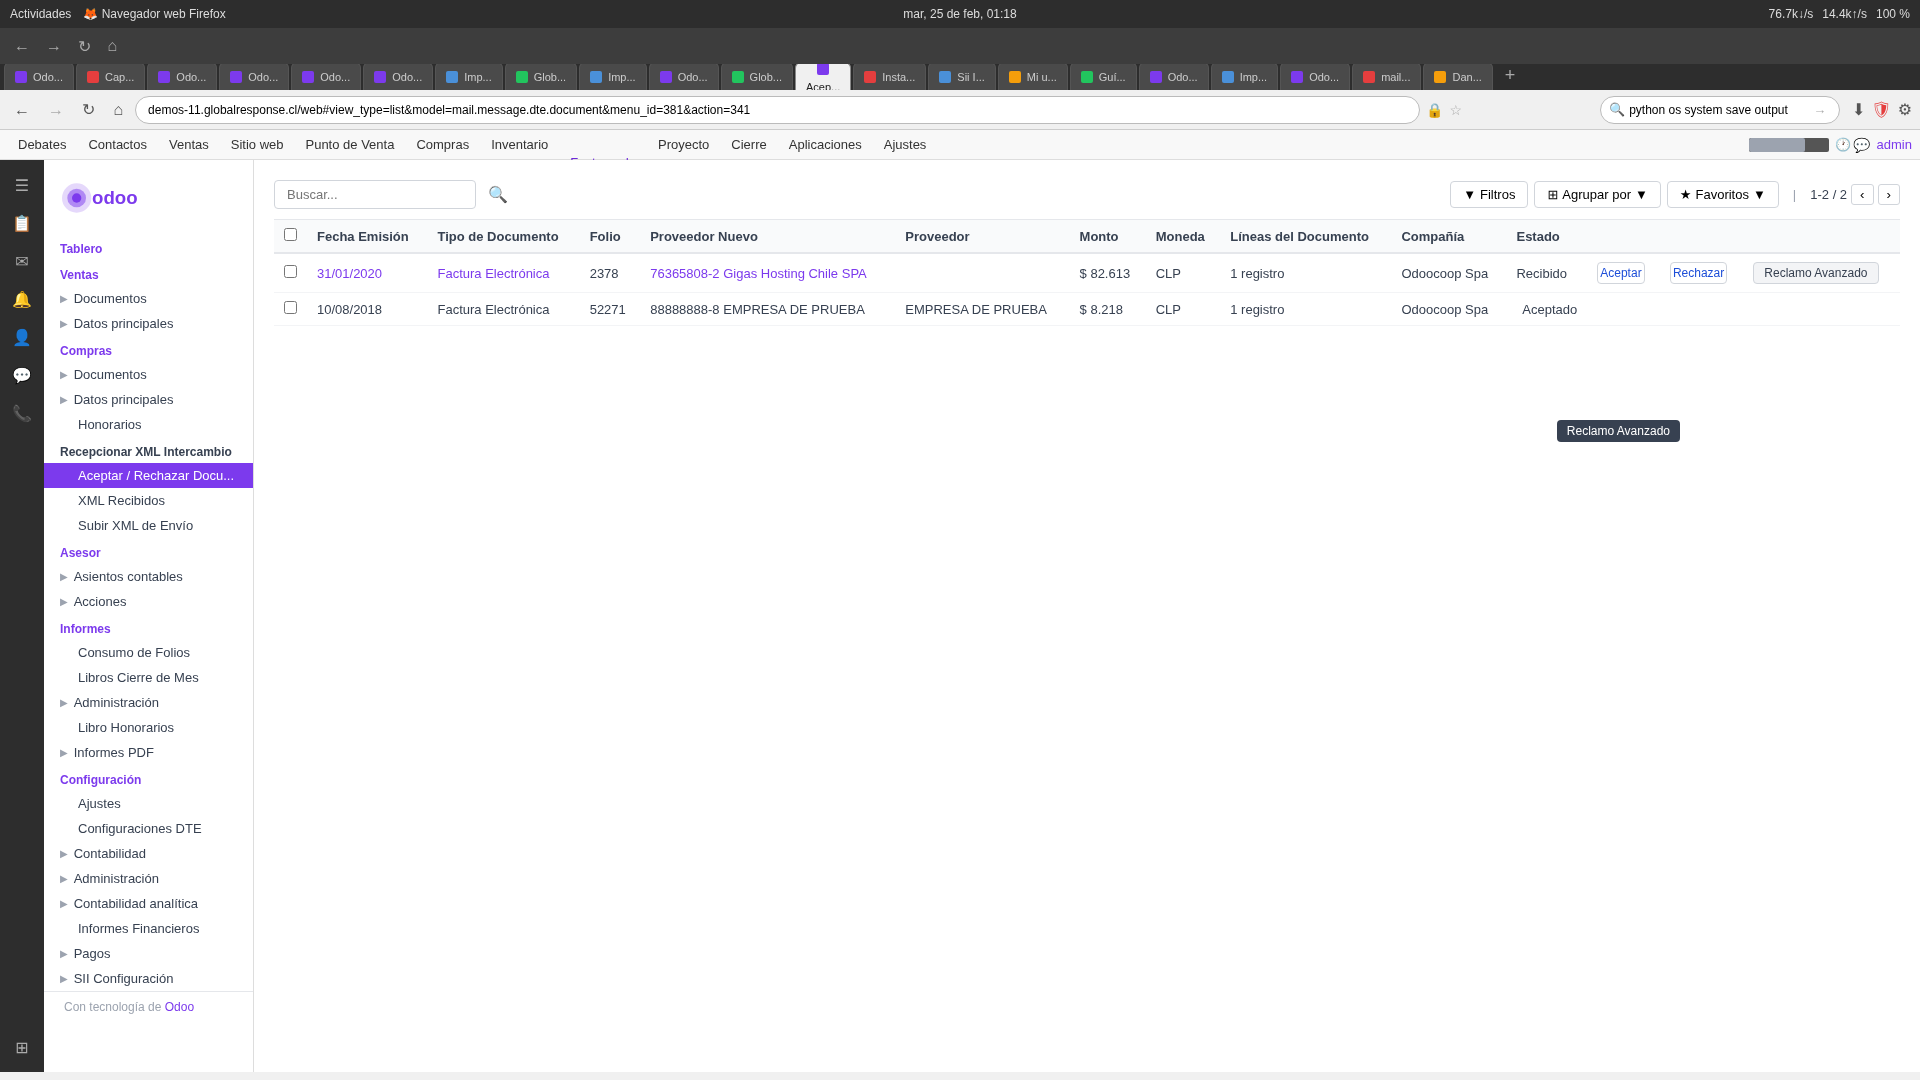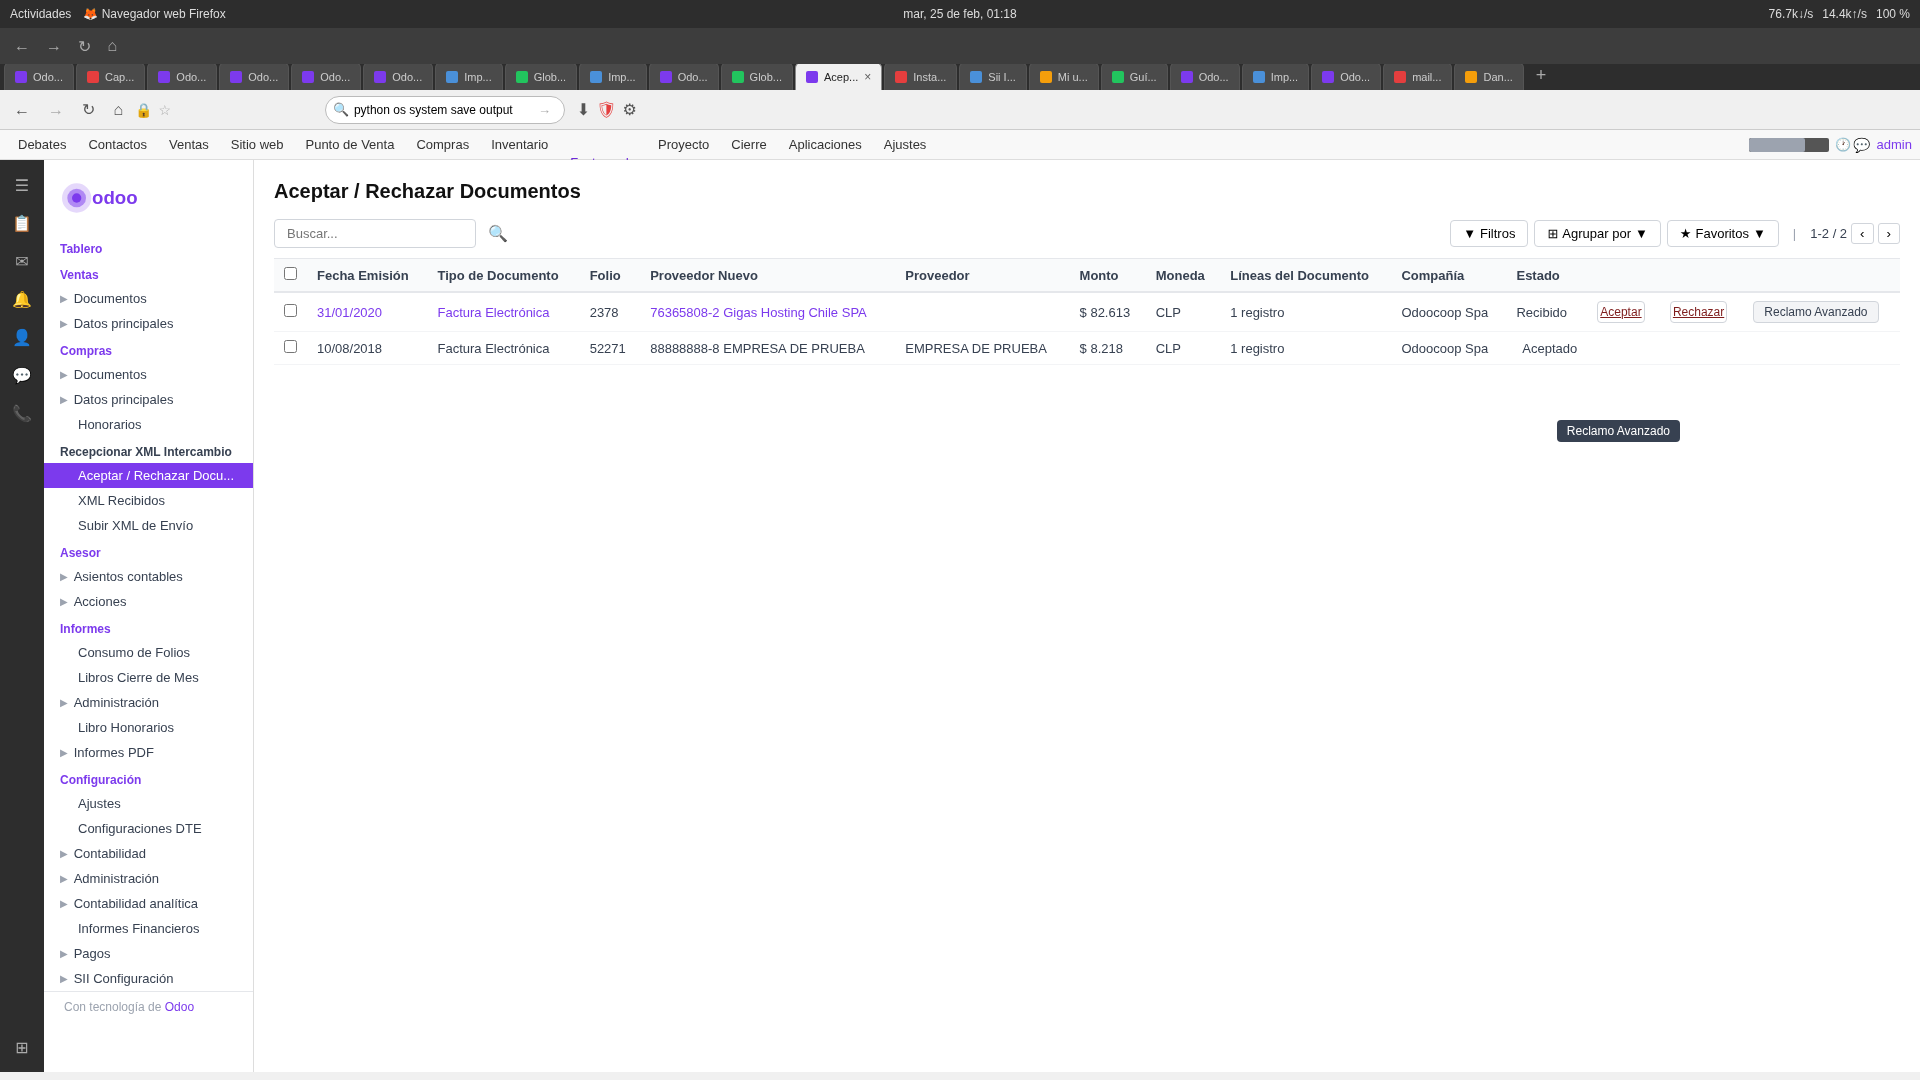--- a/index.html
+++ b/index.html
@@ -63,20 +63,21 @@
       max-width: 140px;
       overflow: hidden;
       margin-right: 2px;
       border: 1px solid #555;
       border-bottom: none;
     }
     .browser-tab.active {
       background: #f0f0f0;
       color: #222;
       border-color: #888;
+      flex-direction: column;
     }
     .tab-favicon { width: 12px; height: 12px; border-radius: 2px; flex-shrink: 0; }
     .tab-close { margin-left: auto; font-size: 12px; opacity: 0.7; cursor: pointer; }
 
     
     .address-bar-row {
       background: #f0f0f0;
       height: 40px;
       display: flex;
       align-items: center;
@@ -292,22 +293,21 @@
     .status-recibido { color: #374151; }
     .status-aceptado { color: #374151; text-align: right; }
 
     .action-btn {
       background: white;
       border: 1px solid #d1d5db;
       padding: 3px 2px;
       border-radius: 4px;
       cursor: pointer;
       font-size: 12px;
-      color: #7f1d1d;
-      text-decoration: underline;
+      color: #1d4ed8;
     }
 
     .reclamo-btn {
       background: #f3f4f6;
       border: 1px solid #d1d5db;
       padding: 3px 10px;
       border-radius: 4px;
       cursor: pointer;
       font-size: 12px;
       color: #374151;
@@ -475,20 +475,21 @@
     <span>Dan...</span>
   </div>
   <button class="nav-btn" style="color:#aaa;font-size:18px;margin-left:4px;">+</button>
 </div>
 
 <div class="address-bar-row">
   <button class="nav-btn" style="color:#555;">←</button>
   <button class="nav-btn" style="color:#aaa;">→</button>
   <button class="nav-btn" style="color:#555;">↻</button>
   <button class="nav-btn" style="color:#555;">⌂</button>
+  <input class="address-input" type="text" value="demos-11.globalresponse.cl/web#view_type=list&amp;model=mail.message.dte.document&amp;menu_id=381&amp;action=341" style="">
   <span style="font-size:14px; color:#555;">🔒</span>
   <span style="font-size:14px; color:#aaa; cursor:pointer;">☆</span>
   <span style="flex:0.1;"></span>
   <div class="search-bar-right">
     <span style="color:#aaa;">🔍</span>
     <input type="text" value="python os system save output" style="">
     <span style="color:#aaa;cursor:pointer;">→</span>
   </div>
   <span style="font-size:16px;color:#555;cursor:pointer;margin-left:6px;">⬇</span>
   <span style="font-size:16px;color:#e53e3e;cursor:pointer;">🛡</span>
@@ -645,21 +646,20 @@
       <span class="arrow">▶</span>
         <span>SII Configuración</span>
     </div>
 
     <div class="footer">
       Con tecnología de <a>Odoo</a>
     </div>
   </div>
 
   <div class="content-area" style="position:relative;">
-    <h1 class="page-title">Aceptar / Rechazar Documentos</h1>
 
 
     <div class="search-filter-row">
       <div class="search-and-filters">
         <input class="search-box" type="text" placeholder="Buscar..." style="">
         <span style="color:#aaa;font-size:16px;cursor:pointer;margin-left:4px;">🔍</span>
       </div>
       <div class="filter-btns">
         <button class="filter-btn">
           <span>▼</span>

